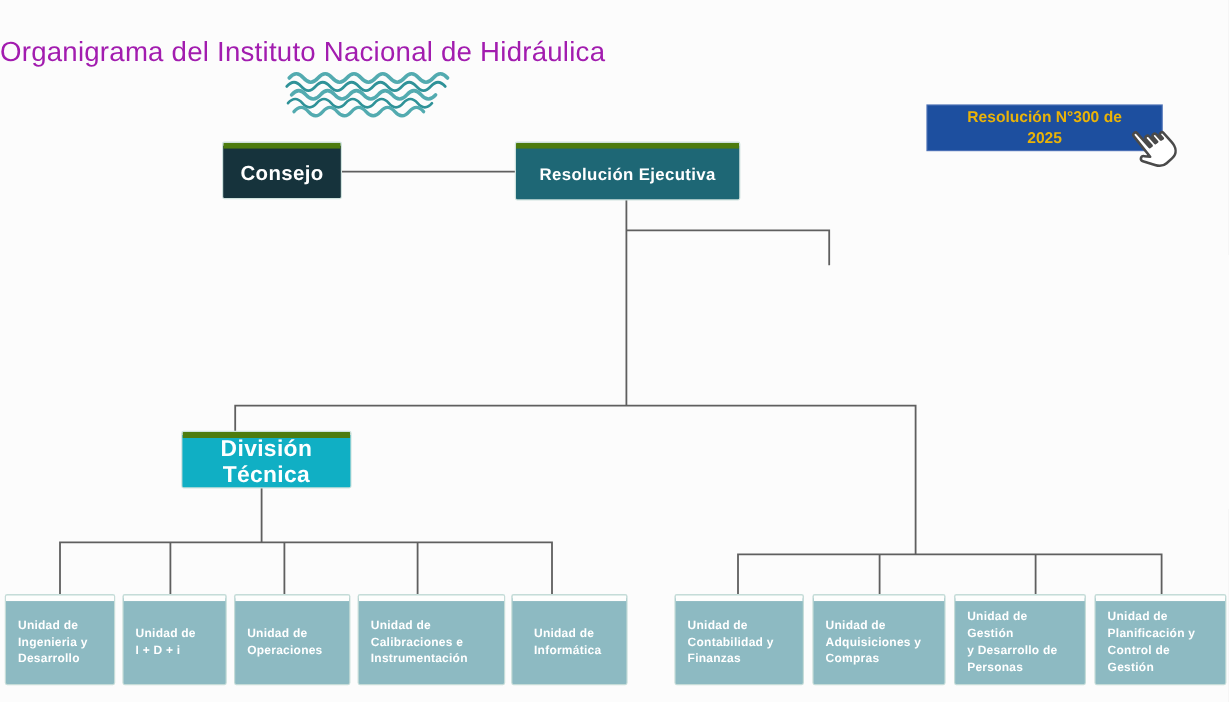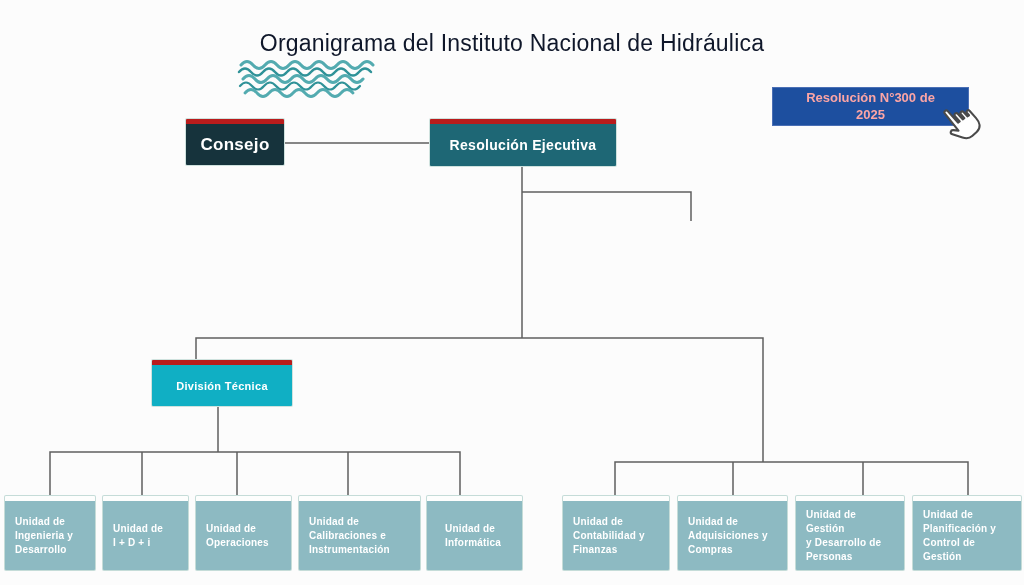--- a/index.html
+++ b/index.html
@@ -3,49 +3,49 @@
 <meta charset="utf-8">
 <style>
   html,body{margin:0;padding:0;background:#e9e9e9;}
   #stage{
     position:relative;width:1024px;height:585px;margin:0 auto;
     background:#fcfcfc;overflow:hidden;
     font-family:"Liberation Sans",sans-serif;
   }
   #connectors{position:absolute;left:0;top:0;z-index:0;}
   .page-title{
-    position:absolute;left:0;top:30px;width:1024px;text-align:center;
-    font-size:23px;font-weight:500;color:#0f172a;letter-spacing:.2px;
+    position:absolute;left:0;top:30px;width:1024px;text-align:left;
+    font-size:23px;font-weight:500;color:#a21caf;letter-spacing:.2px;
   }
   .node{
     position:absolute;z-index:2;display:flex;align-items:center;justify-content:center;
     color:#ffffff;font-weight:bold;text-align:center;letter-spacing:.3px;
-    border-top:5px solid #b91c1c;box-shadow:0 0 0 1px #cfe2de;
+    border-top:5px solid #4d7c0f;box-shadow:0 0 0 1px #cfe2de;
     box-sizing:border-box;border-radius:1px;
   }
   .node-consejo{left:186px;top:119px;width:98px;height:46px;background:#16333c;font-size:17px;}
   .node-direccion{left:430px;top:119px;width:186px;height:47px;background:#1e6775;font-size:14px;}
   .node-auditoria{left:593px;top:221px;width:202px;height:46px;background:#13a0af;font-size:13px;}
-  .node-division{left:152px;top:360px;width:140px;height:46px;background:#10afc4;font-size:11px;}
+  .node-division{left:152px;top:360px;width:140px;height:46px;background:#10afc4;font-size:19px;}
   .unit{
     position:absolute;z-index:2;top:496px;height:74px;background:#8dbac2;
     color:#ffffff;font-size:10px;font-weight:600;line-height:1.4;letter-spacing:.2px;
     display:flex;align-items:center;text-align:left;white-space:pre-line;
     padding:4px 10px;box-sizing:border-box;
     border-top:5px solid #fdfefd;box-shadow:0 0 0 1px #c5dcd8;border-radius:1px;
   }
   .u1{left:5px;width:90px;}   .u2{left:103px;width:85px;}  .u3{left:196px;width:95px;}
   .u4{left:299px;width:121px;}.u5{left:427px;width:95px;padding-left:18px;}
   .u6{left:563px;width:106px;}.u7{left:678px;width:109px;}
   .u8{left:796px;width:108px;}.u9{left:913px;width:108px;}
   .resolution-btn{
     position:absolute;left:773px;top:88px;width:195px;height:37px;z-index:2;
     background:#1d4f9f;box-shadow:0 0 0 1px #4a6fb5;border:none;cursor:pointer;
     display:flex;align-items:center;justify-content:center;
-    color:#fca5a5;font-family:"Liberation Sans",sans-serif;
+    color:#eab308;font-family:"Liberation Sans",sans-serif;
     font-size:13px;font-weight:bold;line-height:1.3;white-space:pre-line;text-align:center;
   }
   .hand-cursor{position:absolute;left:930px;top:97px;width:66px;height:56px;z-index:3;}
   .waves-logo{position:absolute;left:237px;top:57px;z-index:1;}
 </style>
 </head>
 <body>
 
 <div id="stage">
 

